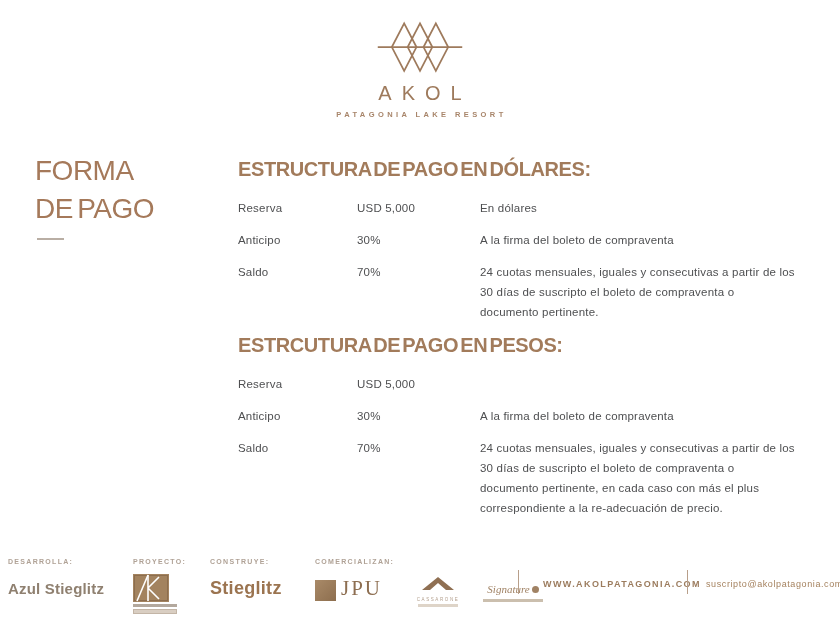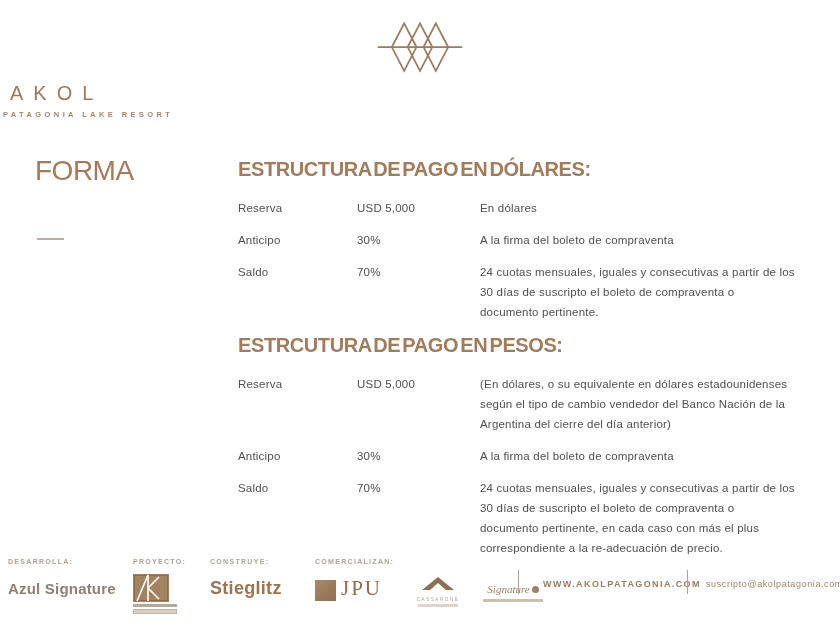--- a/index.html
+++ b/index.html
@@ -4,21 +4,21 @@
 <style>
   * { margin:0; padding:0; box-sizing:border-box; }
   html,body { background:#ffffff; }
   body { font-family:"Liberation Sans", sans-serif; }
   .page {
     position:relative; width:840px; height:630px; background:#ffffff;
     overflow:hidden; margin:0 auto;
   }
 
   
-  .logo-block { position:absolute; top:20px; left:0; width:840px; }
+  .logo-block { position:absolute; top:20px; left:0; width:840px; text-align:center; }
   .logo-mark { display:block; margin:0 auto; }
   .brand-word {
     margin-top:6px; font-size:20px; font-weight:400; color:#9E7A5C;
     letter-spacing:10px; padding-left:10px;
   }
   .brand-tagline {
     margin-top:5px; font-size:7.5px; font-weight:700; color:#A8856A;
     letter-spacing:3.4px; padding-left:3px;
   }
 
@@ -91,20 +91,21 @@
       <path d="M50 3 L64 30 L50 57 L36 30 Z"></path>
       <path d="M68 3 L82 30 L68 57 L54 30 Z"></path>
       <line x1="2" y1="30" x2="98" y2="30"></line>
     </svg>
     <div class="brand-word">AKOL</div>
     <div class="brand-tagline">PATAGONIA LAKE RESORT</div>
   </div>
 
   <div class="page-title">
     <div>FORMA</div>
+    <div>DE PAGO</div>
   </div>
   <div class="title-rule"></div>
 
   <div class="content">
 
     <div class="section">
       <div class="section-heading">ESTRUCTURA DE PAGO EN DÓLARES:</div>
 
       <div class="pay-row">
         <div class="pay-label">Reserva</div>
@@ -122,41 +123,40 @@
         <div class="pay-desc">24 cuotas mensuales, iguales y consecutivas a partir de los 30 días de suscripto el boleto de compraventa o documento pertinente.</div>
       </div>
     </div>
 
     <div class="section">
       <div class="section-heading">ESTRCUTURA DE PAGO EN PESOS:</div>
 
       <div class="pay-row">
         <div class="pay-label">Reserva</div>
         <div class="pay-value">USD 5,000</div>
-        <div class="pay-desc">(En dólares, o su equivalente en dólares estadounidenses según el tipo de cambio vendedor del Banco Nación de la Argentina del cierre del día anterior)</div>
       </div>
       <div class="pay-row">
         <div class="pay-label">Anticipo</div>
         <div class="pay-value">30%</div>
         <div class="pay-desc">A la firma del boleto de compraventa</div>
       </div>
       <div class="pay-row">
         <div class="pay-label">Saldo</div>
         <div class="pay-value">70%</div>
         <div class="pay-desc">24 cuotas mensuales, iguales y consecutivas a partir de los 30 días de suscripto el boleto de compraventa o documento pertinente, en cada caso con más el plus correspondiente a la re-adecuación de precio.</div>
       </div>
     </div>
 
   </div>
 
   <div class="footer">
 
     <div class="f-group g-desarrolla">
       <div class="f-label">DESARROLLA:</div>
-      <div class="azul-name">Azul Signature</div>
+      <div class="azul-name">Azul Stieglitz</div>
     </div>
 
     <div class="f-group g-proyecto">
       <div class="f-label">PROYECTO:</div>
       <svg class="k-logo" viewBox="0 0 36 28">
         <rect x="0" y="0" width="36" height="28" fill="#A3835F"></rect>
         <rect x="1.5" y="1.5" width="33" height="25" fill="none" stroke="#8D6E4E" stroke-width="1"></rect>
         <path d="M4 27 L15 1" stroke="#ffffff" stroke-width="1.6" fill="none"></path>
         <path d="M15 14 L26 3 M15 14 L26 25 M15 1 L15 27" stroke="#ffffff" stroke-width="1.6" fill="none"></path>
       </svg>

